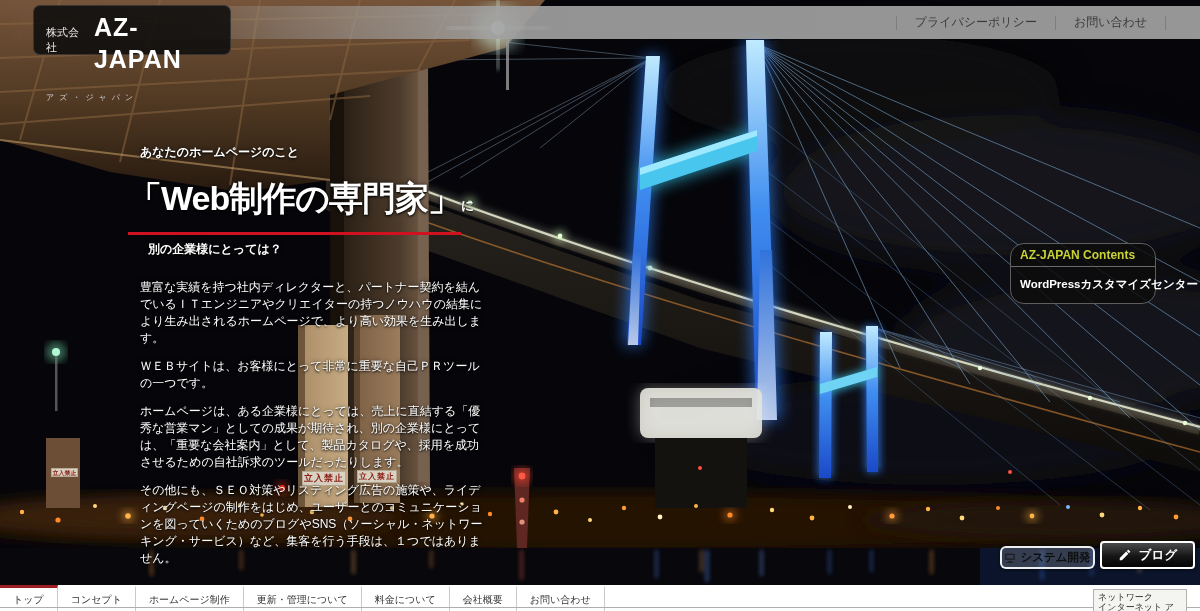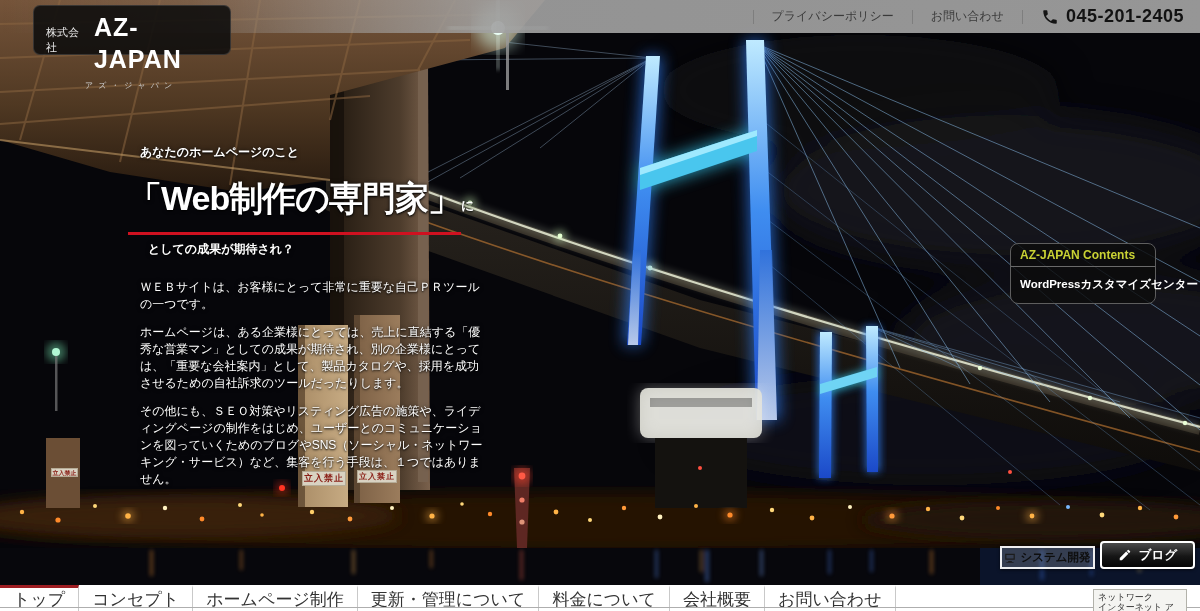--- a/index.html
+++ b/index.html
@@ -15,93 +15,93 @@
   .sign{
     position:absolute; background:#d9d2c2; color:#8b2018;
     font-weight:bold; text-align:center; overflow:hidden;
     border:1px solid #b5ab96; letter-spacing:1px;
   }
   .sign.s1{ left:302px; top:471px; width:44px; height:15px; font-size:9px; line-height:13px; }
   .sign.s2{ left:357px; top:470px; width:40px; height:13px; font-size:8px; line-height:11px; }
   .sign.s3{ left:51px;  top:468px; width:27px; height:9px;  font-size:6px; line-height:8px; letter-spacing:0; }
   
   .topbar{
-    position:absolute; left:0; top:0; width:1200px; height:33px;
+    position:absolute; left:0; top:6px; width:1200px; height:33px;
     background:linear-gradient(to right,
       rgba(170,170,170,0) 0%, rgba(170,170,170,0.12) 16%,
       rgba(168,168,168,0.55) 30%, rgba(160,160,160,0.92) 42%,
       rgba(158,158,158,0.95) 100%);
     display:flex; align-items:center; justify-content:flex-end;
     padding-right:16px;
   }
   .topbar .vdiv{ width:1px; height:14px; background:#7e7e7e; margin:0 18px; }
   .toplink{ font-size:12px; color:#3a3a3a; text-decoration:none; cursor:pointer; }
   .phone{ display:flex; align-items:center; gap:7px; color:#121212; }
   .phone .num{ font-size:18px; font-weight:bold; letter-spacing:.5px; }
   
   .logo{
     position:absolute; left:33px; top:5px; width:198px; height:50px;
     background:rgba(12,12,12,.88); border:1px solid rgba(255,255,255,.14);
     border-radius:7px; padding:5px 10px 15px 12px; cursor:pointer;
   }
   .logo .row{ display:flex; align-items:baseline; gap:6px; }
   .logo .prefix{ font-size:11px; color:#eaeaea; }
   .logo .name{ font-size:25px; font-weight:bold; color:#fff; letter-spacing:1px; line-height:32px; }
-  .logo .kana{ font-size:8px; color:#c9c9c9; letter-spacing:5px; text-align:center; padding-right:4px; margin-top:5px; }
+  .logo .kana{ font-size:8px; color:#c9c9c9; letter-spacing:5px; text-align:left; padding-right:4px; margin-top:17px; }
   
   .hero{ position:absolute; left:140px; top:144px; width:348px; color:#fff;
          text-shadow:0 1px 2px rgba(0,0,0,.95), 0 0 4px rgba(0,0,0,.7); }
   .hero .kicker{ font-size:12px; font-weight:bold; }
   .hero h1{ margin:3px 0 0 -12px; font-weight:bold; white-space:nowrap; }
   .hero h1 .main{
     display:inline-block; font-size:34px; letter-spacing:-1px;
     border-bottom:3px solid #cf1120; padding-bottom:10px;margin-top:12px;
   }
   .hero h1 .suffix{ font-size:13px; }
   .hero .subline{ font-size:12px; font-weight:bold; margin:6px 0 0 8px; }
   .hero .body{ margin-top:21px; }
   .hero .body p{ font-size:12px; line-height:17px; margin-bottom:11px; font-weight:500; }
   
   .contents-box{
     position:absolute; left:1010px; top:243px; width:146px;
-    background:rgba(12,12,12,.82); border:1px solid #5e5e5e; border-radius:8px;
+    background:rgba(12,12,12,.82); border:1px solid #5e5e5e; border-radius:14px;
   }
   .contents-box .cb-title{
     font-size:12px; font-weight:bold; color:#c9d234;
     padding:4px 9px 4px 9px; border-bottom:1px solid #6a6a6a;
   }
   .contents-box .cb-item{
     font-size:11.5px; font-weight:bold; color:#fff; padding:10px 9px 11px 9px;
     cursor:pointer; white-space:nowrap;
   }
   
   .btn-system{
     position:absolute; left:1000px; top:546px; width:95px; height:23px;
-    border:2px solid rgba(255,255,255,.92); border-radius:0;
+    border:2px solid rgba(255,255,255,.92); border-radius:6px;
     background:rgba(205,215,225,.22); box-shadow:0 1px 3px rgba(0,0,0,.6);
     display:flex; align-items:center; justify-content:center; gap:4px;
     color:#0e0e0e; font-size:11.5px; font-weight:bold; cursor:pointer;
   }
   .btn-blog{
     position:absolute; left:1100px; top:541px; width:95px; height:28px;
     border:2px solid #fff; border-radius:4px;
     background:linear-gradient(#4a4a4a, #161616 55%, #050505);
     box-shadow:0 1px 3px rgba(0,0,0,.6);
     display:flex; align-items:center; justify-content:center; gap:7px;
     color:#fff; font-size:12.5px; font-weight:bold; cursor:pointer;
   }
   
   .bottom-nav{
     position:absolute; left:0; top:585px; width:1200px; height:26px;
     background:#fff; display:flex; align-items:stretch;
   }
   .bottom-nav .tab{
     display:flex; align-items:center; padding:0 13px;
     border-right:1px solid #c9c9c9; border-top:3px solid transparent;
-    font-size:17px; color:#333; text-decoration:none; cursor:pointer;
+    font-size:10px; color:#333; text-decoration:none; cursor:pointer;
     white-space:nowrap;
   }
   .bottom-nav .tab.active{ border-top-color:#9e1d22; }
   .nav-hairline{ position:absolute; left:0; top:607px; width:1200px; height:1px; background:#aeaeae; }
   
   .tooltip{
     position:absolute; left:1093px; top:589px; width:94px; height:24px;
     background:#f4f4f1; border:1px solid #b2b2aa; color:#333;
     font-size:9px; line-height:10px; padding:2px 4px; z-index:9;
   }
@@ -387,45 +387,38 @@
     <div class="sign s2">立入禁止</div>
     <div class="sign s3">立入禁止</div>
   </div>
 
   <div class="topbar">
     <span class="vdiv"></span>
     <a class="toplink">プライバシーポリシー</a>
     <span class="vdiv"></span>
     <a class="toplink">お問い合わせ</a>
     <span class="vdiv"></span>
-    <div class="phone">
-      <span style="display:inline-flex;">
-        <svg width="18" height="18" viewBox="0 0 24 24">
-            <path fill="#151515" d="M6.62 10.79c1.44 2.83 3.76 5.14 6.59 6.59l2.2-2.2c.27-.27.67-.36 1.02-.24 1.12.37 2.33.57 3.57.57.55 0 1 .45 1 1V20c0 .55-.45 1-1 1-9.39 0-17-7.61-17-17 0-.55.45-1 1-1h3.5c.55 0 1 .45 1 1 0 1.25.2 2.45.57 3.57.11.35.03.74-.25 1.02l-2.2 2.2z"></path>
-          </svg>
-      </span>
-      <span class="num">045-201-2405</span>
-    </div>
   </div>
 
   <div class="logo">
     <div class="row">
       <span class="prefix">株式会社</span>
       <span class="name">AZ-JAPAN</span>
     </div>
     <div class="kana">アズ・ジャパン</div>
   </div>
 
   <div class="hero">
     <div class="kicker">あなたのホームページのこと</div>
     <h1>
       <span class="main">「Web制作の専門家」</span><span class="suffix">に</span>
     </h1>
-    <div class="subline">としての成果が期待され？</div>
+    <div class="subline">別の企業様にとっては？</div>
     <div class="body">
+      <p>豊富な実績を持つ社内ディレクターと、パートナー契約を結んでいるＩＴエンジニアやクリエイターの持つノウハウの結集により生み出されるホームページで、より高い効果を生み出します。</p>
       <p>ＷＥＢサイトは、お客様にとって非常に重要な自己ＰＲツールの一つです。</p>
       <p>ホームページは、ある企業様にとっては、売上に直結する「優秀な営業マン」としての成果が期待され、別の企業様にとっては、「重要な会社案内」として、製品カタログや、採用を成功させるための自社訴求のツールだったりします。</p>
       <p>その他にも、ＳＥＯ対策やリスティング広告の施策や、ライディングページの制作をはじめ、ユーザーとのコミュニケーションを図っていくためのブログやSNS（ソーシャル・ネットワーキング・サービス）など、集客を行う手段は、１つではありません。</p>
     </div>
   </div>
 
   <div class="contents-box">
     <div class="cb-title">AZ-JAPAN Contents</div>
     <div class="cb-item">WordPressカスタマイズセンター</div>
   </div>

